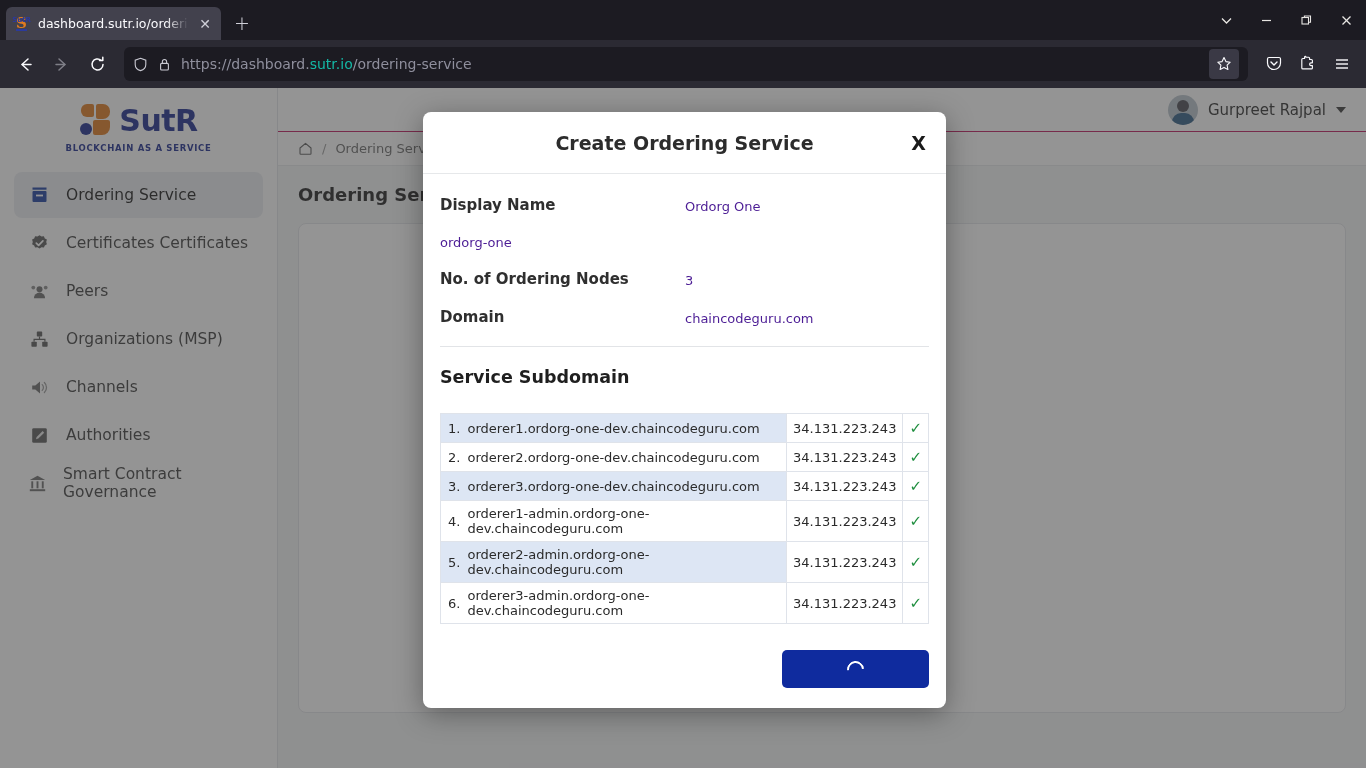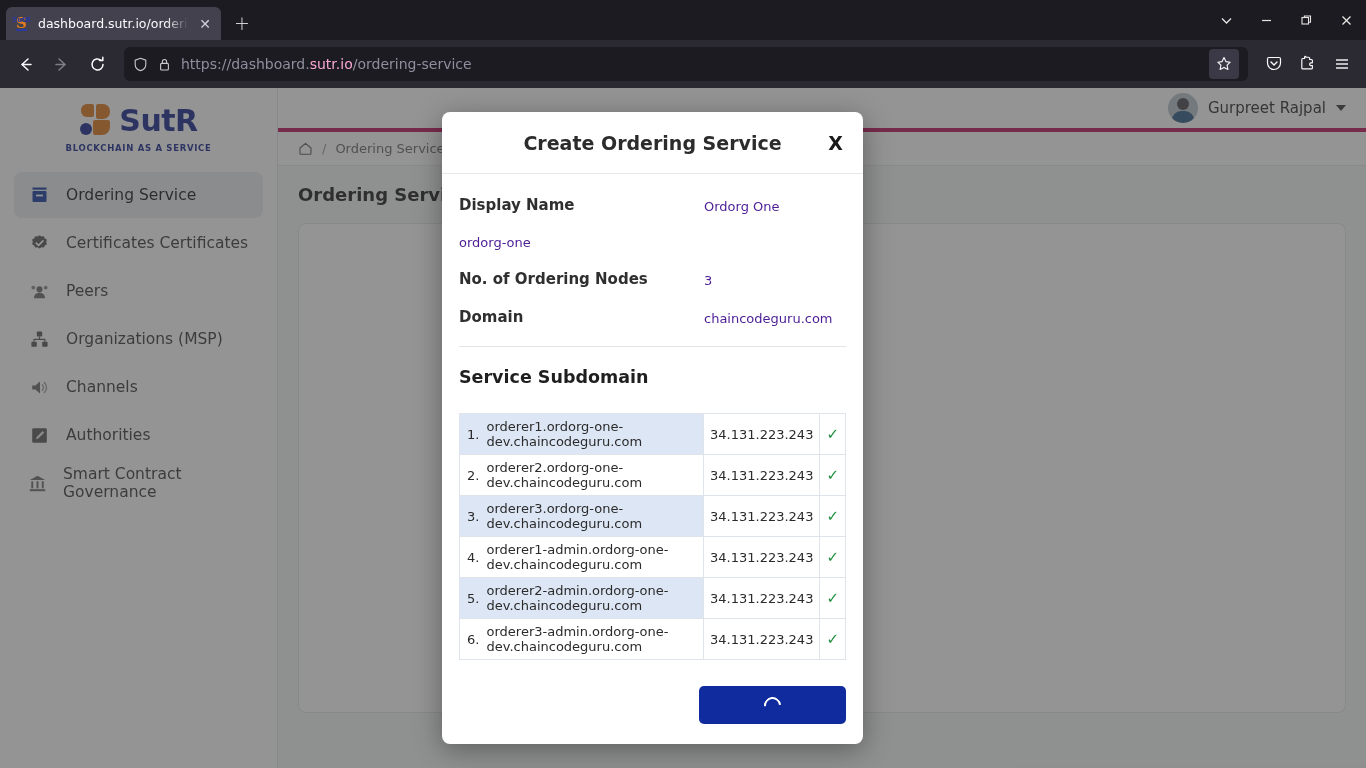--- a/index.html
+++ b/index.html
@@ -78,21 +78,21 @@
     display: flex; align-items: center; justify-content: center;
     color: #fbfbfe;
   }
   .navbtn.dim { color: #7f7f88; }
   .urlbar {
     flex: 1; height: 34px; background: #1c1b22; border-radius: 6px;
     display: flex; align-items: center; gap: 9px;
     padding: 0 9px; margin: 0 8px;
   }
   .url-text { font-size: 14px; color: #8f8f9d; white-space: nowrap; }
-  .url-text b { color: #f9a8d4; font-weight: 400; }
+  .url-text b { color: #14b8a6; font-weight: 400; }
   .url-text .scheme { color: #8f8f9d; }
   .urlbar-right { margin-left: auto; display: flex; align-items: center; }
   .star {
     width: 30px; height: 30px; border-radius: 4px; background: #3a3945;
     display: flex; align-items: center; justify-content: center;
     color: #fbfbfe;
   }
   .toolicon {
     width: 32px; height: 32px;
     display: flex; align-items: center; justify-content: center;
@@ -137,21 +137,21 @@
   }
   .nav-item.active { background: #eceef2; }
   .nav-label { font-size: 15.5px; color: #3d3d3d; }
   .nav-item.active .nav-label { color: #1a1a1a; }
   .nav-ico { width: 22px; display: flex; align-items: center; justify-content: center; }
 
   .content {
     position: absolute; left: 278px; top: 0; right: 0; bottom: 0;
   }
   .topbar {
-    height: 44px; background: #ffffff; border-bottom: 4px solid #be185d;
+    height: 44px; background: #ffffff; border-bottom: 1px solid #be185d;
     display: flex; align-items: center; padding: 0 20px;
   }
   .topbar-right { margin-left: auto; display: flex; align-items: center; gap: 10px; }
   .avatar {
     width: 30px; height: 30px; border-radius: 50%;
     background: #b9c3cc; position: relative; overflow: hidden;
   }
   .av-head { position: absolute; left: 9px; top: 5px; width: 12px; height: 12px;
              border-radius: 50%; background: #4a4a52; }
   .av-body { position: absolute; left: 4px; top: 18px; width: 22px; height: 14px;
@@ -179,22 +179,22 @@
   }
   .card-title { font-size: 22px; font-weight: bold; color: #1a1a1a; }
   .card-sub { font-size: 14px; color: #7b7f86; }
 
   
   .overlay {
     position: absolute; left: 0; top: 0; width: 1366px; height: 680px;
     background: rgba(60,60,60,0.55);
   }
   .modal {
-    position: absolute; left: 442px; top: 24px;
-    width: 421px; background: #ffffff; border-radius: 8px;
+    position: absolute; left: 423px; top: 24px;
+    width: 523px; background: #ffffff; border-radius: 8px;
     box-shadow: 0 6px 28px rgba(0,0,0,0.35);
     overflow: hidden;
   }
   .modal-head {
     height: 62px; border-bottom: 1px solid #e6e8ea;
     display: flex; align-items: center; justify-content: center;
     position: relative;
   }
   .modal-title { font-size: 19px; font-weight: bold; color: #2c2c2c; }
   .modal-x {

